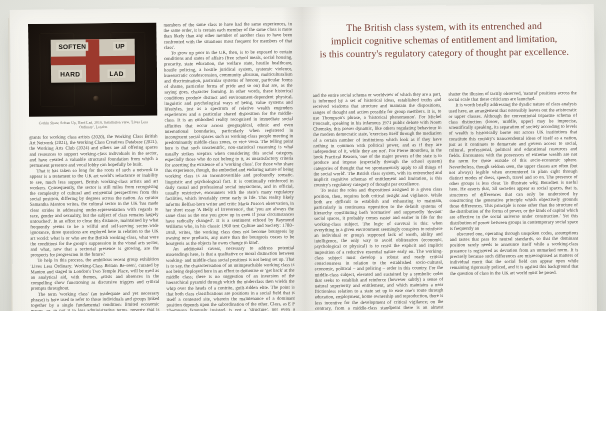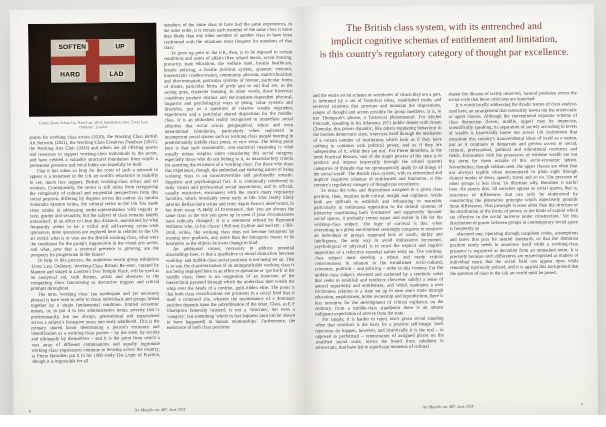--- a/index.html
+++ b/index.html
@@ -1,17 +1,17 @@
 <!DOCTYPE html>
 <html><head>
 <meta charset="utf-8">
 <style>
   html,body{margin:0;padding:0;}
   .scene{
-    position:relative; width:606px; height:415px; overflow:hidden;
+    position:relative; width:606px; height:311px; overflow:hidden;
     background:#e9eae5;
     background-image:radial-gradient(ellipse at 50% 42%, #f0f1ec 0%, #e7e8e2 60%, #dadbd4 100%);
     font-family:"Liberation Serif","DejaVu Serif",serif;
   }
   .spread{
     position:absolute; left:12px; top:7px; width:584px; height:412px;
     transform:rotate(-0.6deg);
     background:linear-gradient(180deg,#f7f6f1 0%,#f4f3ed 70%,#efeee7 100%);
     box-shadow:-2px 3px 0 -1px #e2e0d6, -4px 6px 0 -2px #d7d5cb,
                0 14px 22px -8px rgba(80,80,70,0.45),

